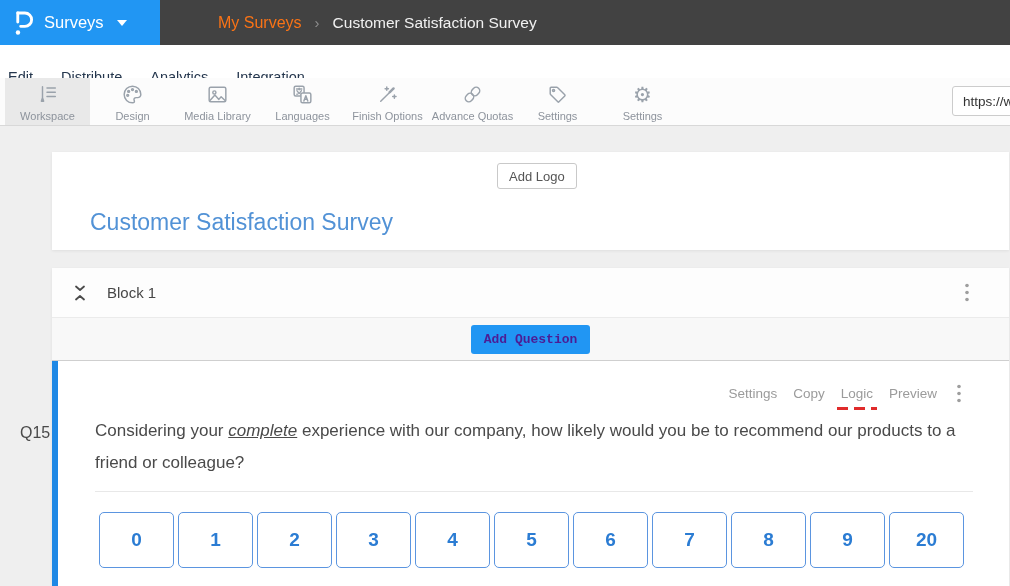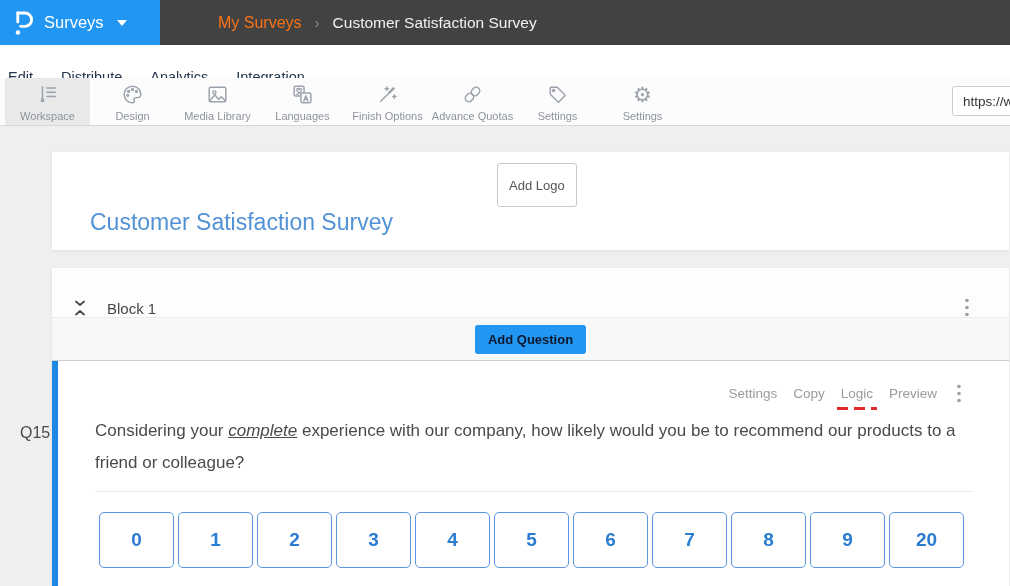--- a/index.html
+++ b/index.html
@@ -25,31 +25,31 @@
   .toolbar{position:absolute;top:78px;left:0;width:1010px;height:48px;background:#fcfcfc;border-bottom:1px solid #d8d8d8;display:flex;padding-left:5px;box-sizing:border-box;}
   .tb-item{width:85px;display:flex;flex-direction:column;align-items:center;justify-content:center;gap:2px;cursor:pointer;}
   .tb-item.active{background:#e9e9e9;}
   .tb-icon{height:26px;display:flex;align-items:center;justify-content:center;}
   .tb-icon svg{stroke:#9aa2ab;fill:none;stroke-width:1.4;stroke-linecap:round;stroke-linejoin:round;width:25px;height:25px;}
   .gear-glyph{font-family:"DejaVu Sans",sans-serif;font-size:21px;color:#9aa2ab;line-height:24px;}
   .tb-label{font-size:11px;color:#8d939c;white-space:nowrap;}
   .url-input{position:absolute;left:952px;top:8px;width:80px;height:30px;border:1px solid #ccc;border-radius:3px;padding:0 0 0 10px;font-size:13.5px;color:#333;background:#fff;font-family:"Liberation Sans",sans-serif;box-sizing:border-box;outline:none;}
   
   .survey-card{position:absolute;left:52px;top:152px;width:957px;height:98px;background:#fff;box-shadow:0 1px 3px rgba(0,0,0,.07);}
-  .add-logo-btn{position:absolute;left:445px;top:11px;height:44px;padding:0 11px;background:#fff;border:1px solid #c9c9c9;border-radius:3px;font-size:13px;color:#555;cursor:pointer;font-family:"Liberation Sans",sans-serif;}
+  .add-logo-btn{position:absolute;left:445px;top:11px;height:26px;padding:0 11px;background:#fff;border:1px solid #c9c9c9;border-radius:3px;font-size:13px;color:#555;cursor:pointer;font-family:"Liberation Sans",sans-serif;}
   .survey-title{position:absolute;left:38px;top:57px;font-size:23px;color:#5292d6;cursor:text;}
   
   .block-card{position:absolute;left:52px;top:268px;width:957px;height:318px;background:#fff;box-shadow:0 1px 3px rgba(0,0,0,.07);}
-  .block-header{height:50px;background:#fdfdfd;border-bottom:1px solid #ebebeb;display:flex;align-items:flex-end;padding:0 40px 0 20px;box-sizing:border-box;}
+  .block-header{height:50px;background:#fdfdfd;border-bottom:1px solid #ebebeb;display:flex;align-items:center;padding:0 40px 0 20px;box-sizing:border-box;}
   .collapse-btn{cursor:pointer;display:flex;}
   .block-title{margin-left:19px;font-size:15px;color:#474747;}
   .push-right{margin-left:auto;}
   .kebab{cursor:pointer;display:flex;align-items:center;}
   .add-question-row{height:42px;background:#f8f8f8;border-bottom:1px solid #cfcfcf;display:flex;align-items:center;justify-content:center;}
-  .add-question-btn{background:#2196f3;color:#0f172a;font-weight:bold;font-size:13px;border:none;border-radius:3px;padding:7px 13px;cursor:pointer;font-family:Liberation Sans, sans-serif;}
+  .add-question-btn{background:#2196f3;color:#4c1d95;font-weight:bold;font-size:13px;border:none;border-radius:3px;padding:7px 13px;cursor:pointer;font-family:Liberation Mono, monospace;}
   
   .question-card{position:relative;height:226px;background:#fff;border-left:6px solid #1e88e5;box-sizing:border-box;}
   .q-actions{position:absolute;top:23px;right:48px;display:flex;align-items:center;gap:16px;font-size:13.5px;color:#9b9b9b;}
   .q-action{cursor:pointer;}
   .q-action.logic{position:relative;}
   .q-action.logic::after{content:"";position:absolute;left:-4px;right:-4px;bottom:-9px;height:3.5px;
     background:repeating-linear-gradient(90deg,#e02b2b 0 11px,transparent 11px 17px);}
   .q-kebab{margin-left:4px;}
   .q-text{position:absolute;left:37px;top:54px;width:878px;font-size:17px;line-height:32px;color:#4a4a4a;border-bottom:1px solid #e8e8e8;padding-bottom:12px;cursor:text;}
   .q-text em{font-style:italic;text-decoration:underline;}

